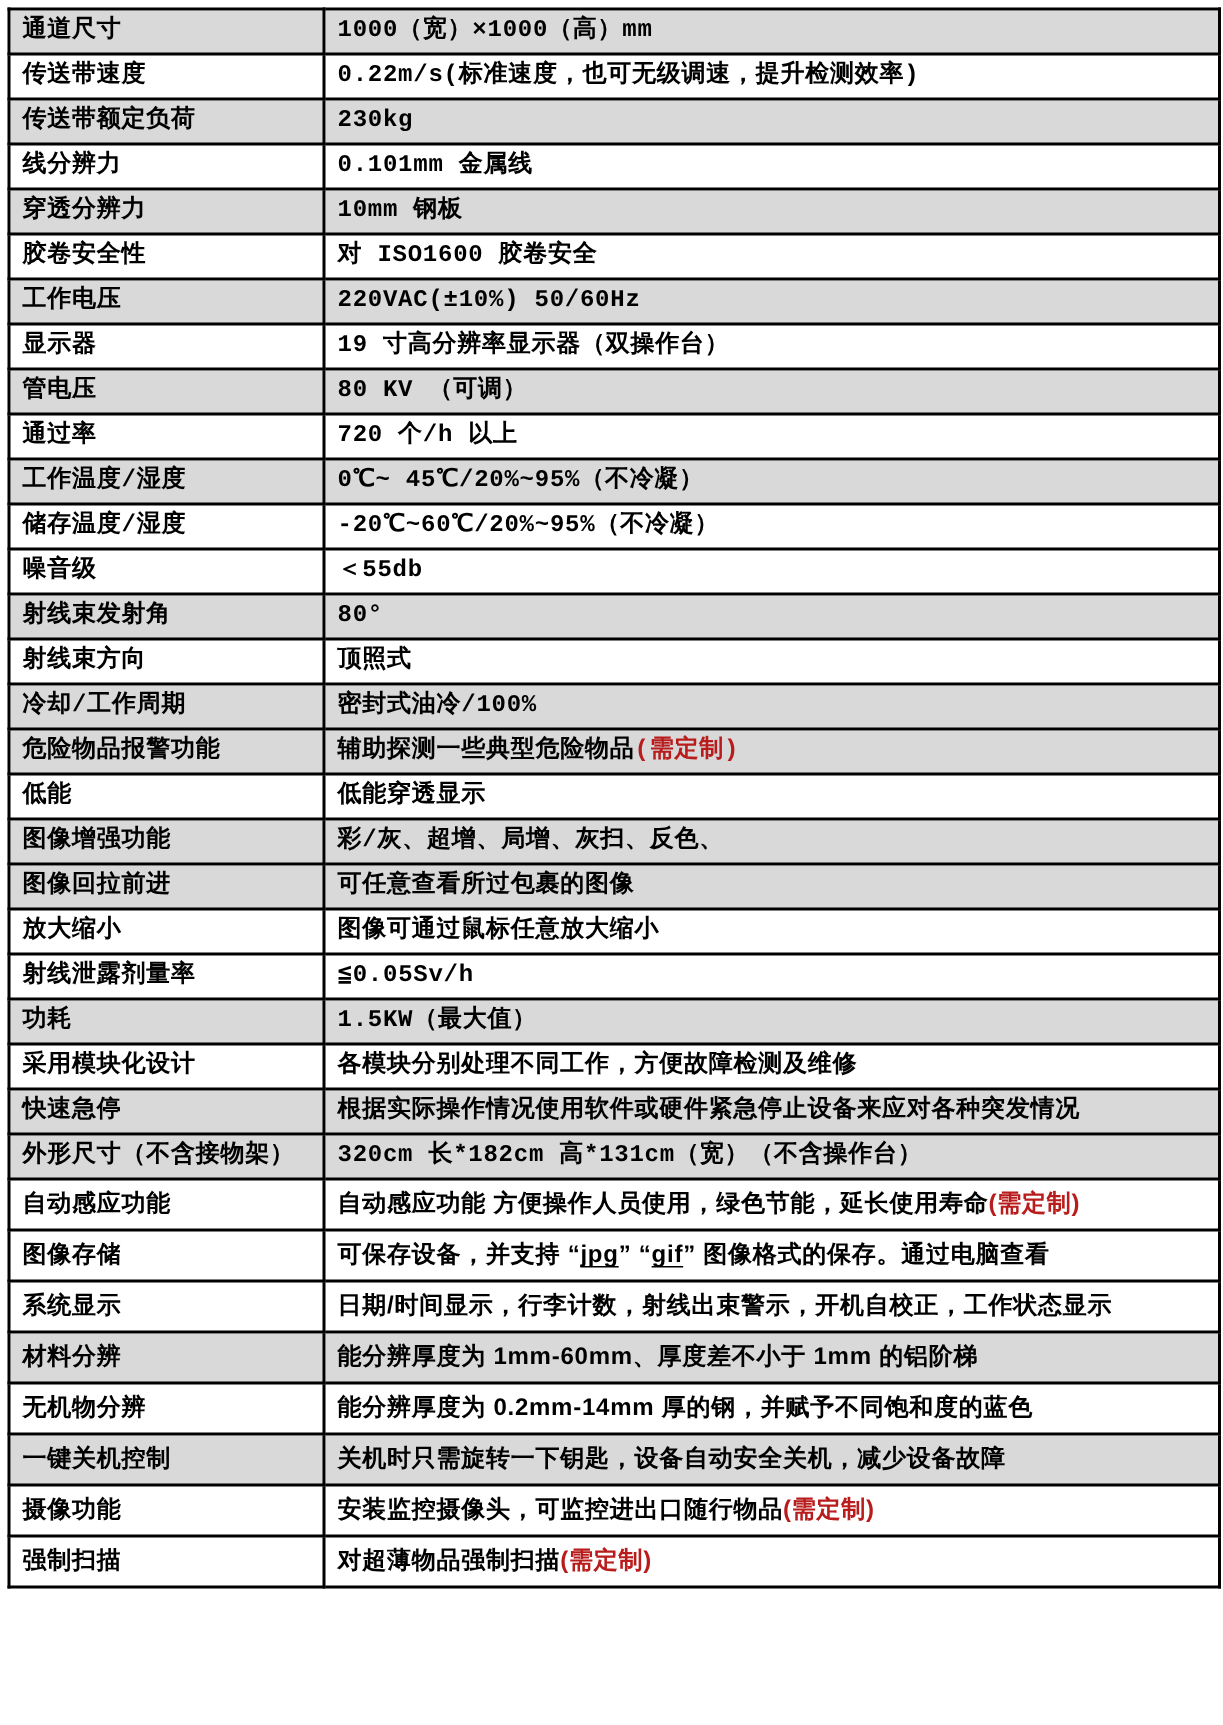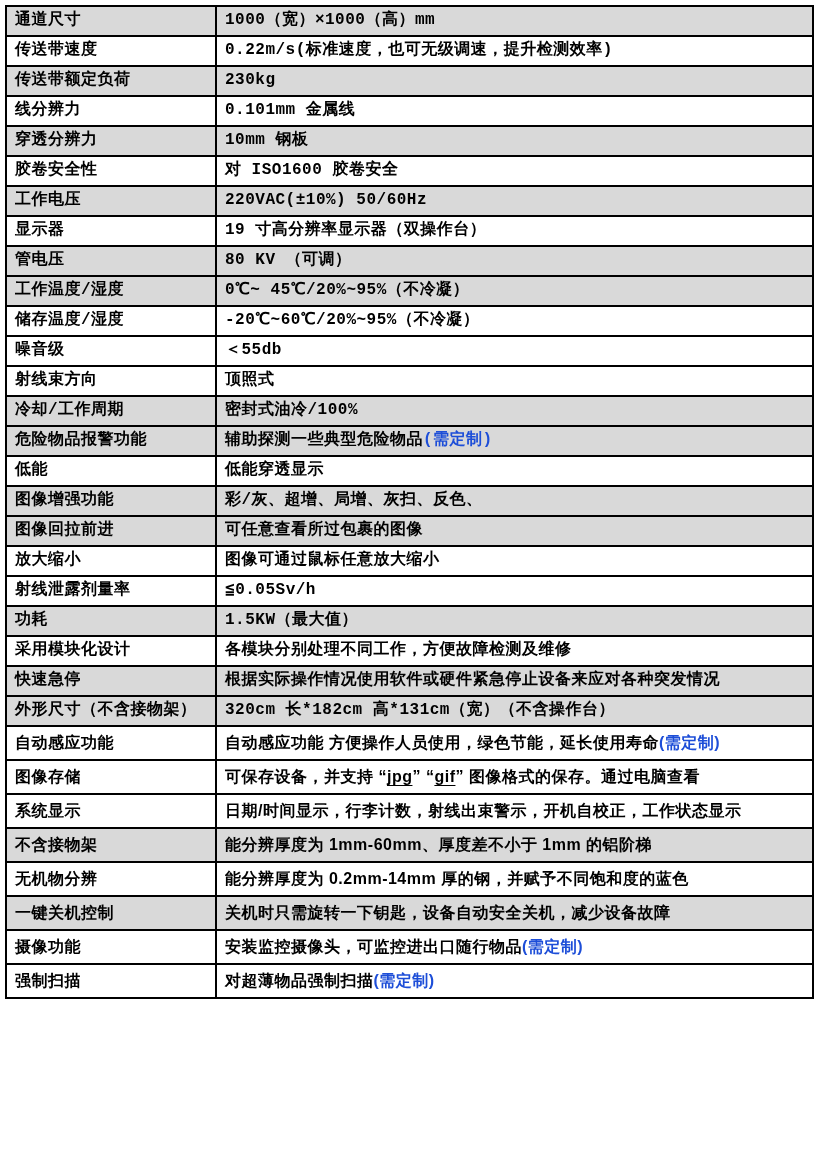--- a/index.html
+++ b/index.html
@@ -24,21 +24,21 @@
     letter-spacing:0.5px;
     white-space:nowrap;
     overflow:hidden;
   }
   col.c-label{width:210px;}
   col.c-value{width:597px;}
   tr.std{height:30px;font-family:Liberation Mono, monospace;}
   tr.tall{height:34px;}
   tr.shaded td{background:#d9d9d9;}
   td{background:#ffffff;}
-  .seg-red{color:#1d4ed8;text-align:right;}
+  .seg-red{color:#b91c1c;text-align:right;}
   .seg-wavy{
     text-decoration-line:underline;
     text-decoration-style:wavy;
     text-decoration-color:#e00000;
     text-decoration-thickness:1px;
     text-underline-offset:3px;
     text-decoration:underline;
   }
 </style>
 </head>
@@ -80,31 +80,39 @@
           <td><span>220VAC(±10%)  50/60Hz</span></td>
         </tr>
         <tr class="std">
           <td>显示器</td>
           <td><span>19 寸高分辨率显示器（双操作台）</span></td>
         </tr>
         <tr class="std shaded">
           <td>管电压</td>
           <td><span>80 KV （可调）</span></td>
         </tr>
+        <tr class="std">
+          <td>通过率</td>
+          <td><span>720 个/h 以上</span></td>
+        </tr>
         <tr class="std shaded">
           <td>工作温度/湿度</td>
           <td><span>0℃~ 45℃/20%~95%（不冷凝）</span></td>
         </tr>
         <tr class="std">
           <td>储存温度/湿度</td>
           <td><span>-20℃~60℃/20%~95%（不冷凝）</span></td>
         </tr>
         <tr class="std">
           <td>噪音级</td>
           <td><span>＜55db</span></td>
+        </tr>
+        <tr class="std shaded">
+          <td>射线束发射角</td>
+          <td><span>80°</span></td>
         </tr>
         <tr class="std">
           <td>射线束方向</td>
           <td><span>顶照式</span></td>
         </tr>
         <tr class="std shaded">
           <td>冷却/工作周期</td>
           <td><span>密封式油冷/100%</span></td>
         </tr>
         <tr class="std shaded">
@@ -153,21 +161,21 @@
         </tr>
         <tr class="tall">
           <td>图像存储</td>
           <td><span>可保存设备，并支持 “</span><span class="seg-wavy">jpg</span><span>” “</span><span class="seg-wavy">gif</span><span>” 图像格式的保存。通过电脑查看</span></td>
         </tr>
         <tr class="tall">
           <td>系统显示</td>
           <td><span>日期/时间显示，行李计数，射线出束警示，开机自校正，工作状态显示</span></td>
         </tr>
         <tr class="tall shaded">
-          <td>不含接物架</td>
+          <td>材料分辨</td>
           <td><span>能分辨厚度为 1mm-60mm、厚度差不小于 1mm 的铝阶梯</span></td>
         </tr>
         <tr class="tall">
           <td>无机物分辨</td>
           <td><span>能分辨厚度为 0.2mm-14mm 厚的钢，并赋予不同饱和度的蓝色</span></td>
         </tr>
         <tr class="tall shaded">
           <td>一键关机控制</td>
           <td><span>关机时只需旋转一下钥匙，设备自动安全关机，减少设备故障</span></td>
         </tr>

